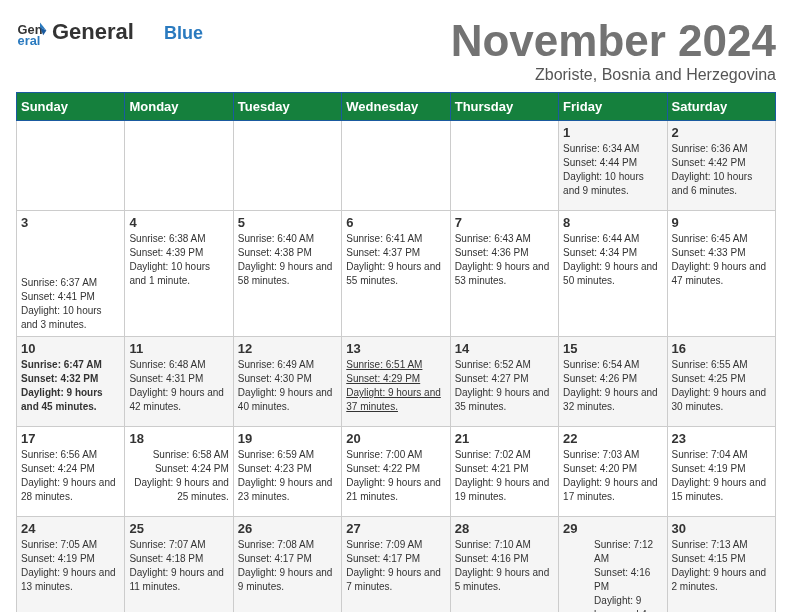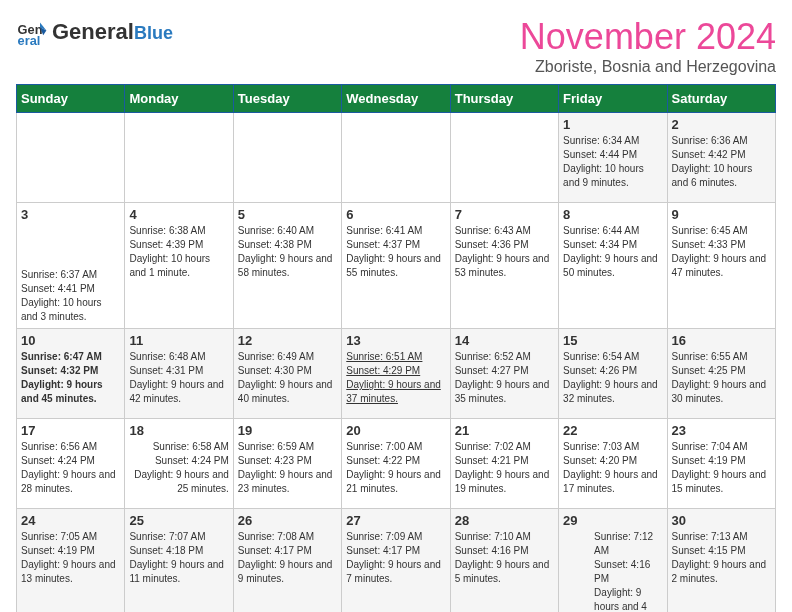--- a/index.html
+++ b/index.html
@@ -22,23 +22,23 @@
       gap: 4px;
     }
     .logo-icon {
       width: 32px;
       height: 32px;
     }
     .title-block {
       text-align: right;
     }
     .month-title {
-      font-size: 36px;
-      font-weight: 400;
-      color: #ec4899;
+      font-size: 44px;
+      font-weight: 700;
+      color: #737373;
     }
     .location-title {
       font-size: 16px;
       color: #555;
     }
     table {
       width: 100%;
       border-collapse: collapse;
       table-layout: fixed;
     }
@@ -84,21 +84,21 @@
 <div class="header">
   <div class="logo">
     <svg class="logo-icon" viewBox="0 0 40 40">
       <text x="2" y="22" font-size="16" font-weight="bold" fill="#333">Gen</text>
       <text x="2" y="36" font-size="16" font-weight="bold" fill="#2a7abf">eral</text>
       <polygon points="30,8 38,18 30,14" fill="#2a7abf"></polygon>
       <polygon points="30,14 38,18 34,24" fill="#1a5a9f"></polygon>
     </svg>
     <div>
       <div>
-        <span style="font-size:22px;font-weight:bold;color:#333;">General</span><span style="font-size:18px;font-weight:bold;color:#2a7abf;">Blue</span>
+        <span style="font-size:22px;font-weight:bold;color:#333;">General</span><span style="font-size:18px;font-weight:bold;color:#2a7abf;padding-left:30px;">Blue</span>
       </div>
     </div>
   </div>
   <div class="title-block">
     <div class="month-title">November 2024</div>
     <div class="location-title">Zboriste, Bosnia and Herzegovina</div>
   </div>
 </div>
 
 <table>

